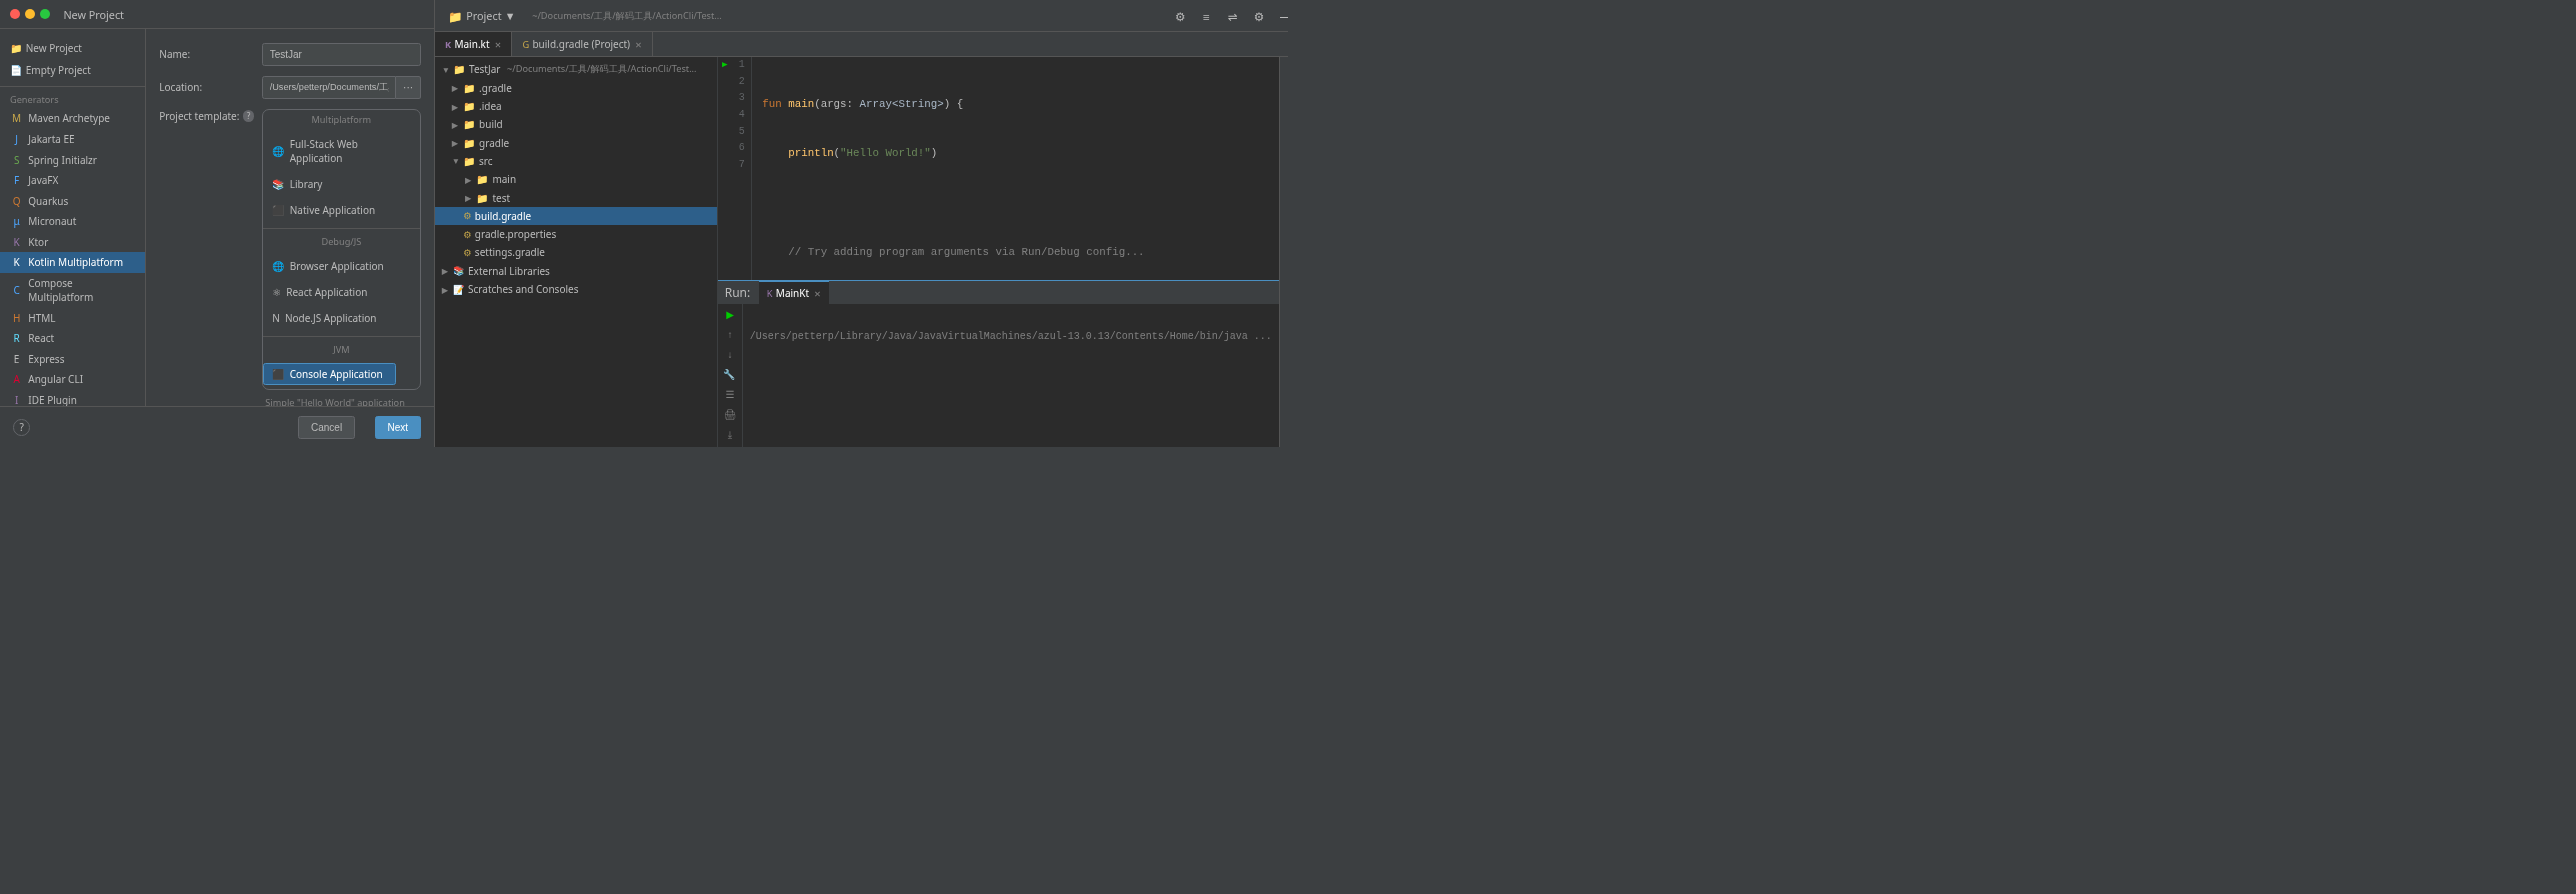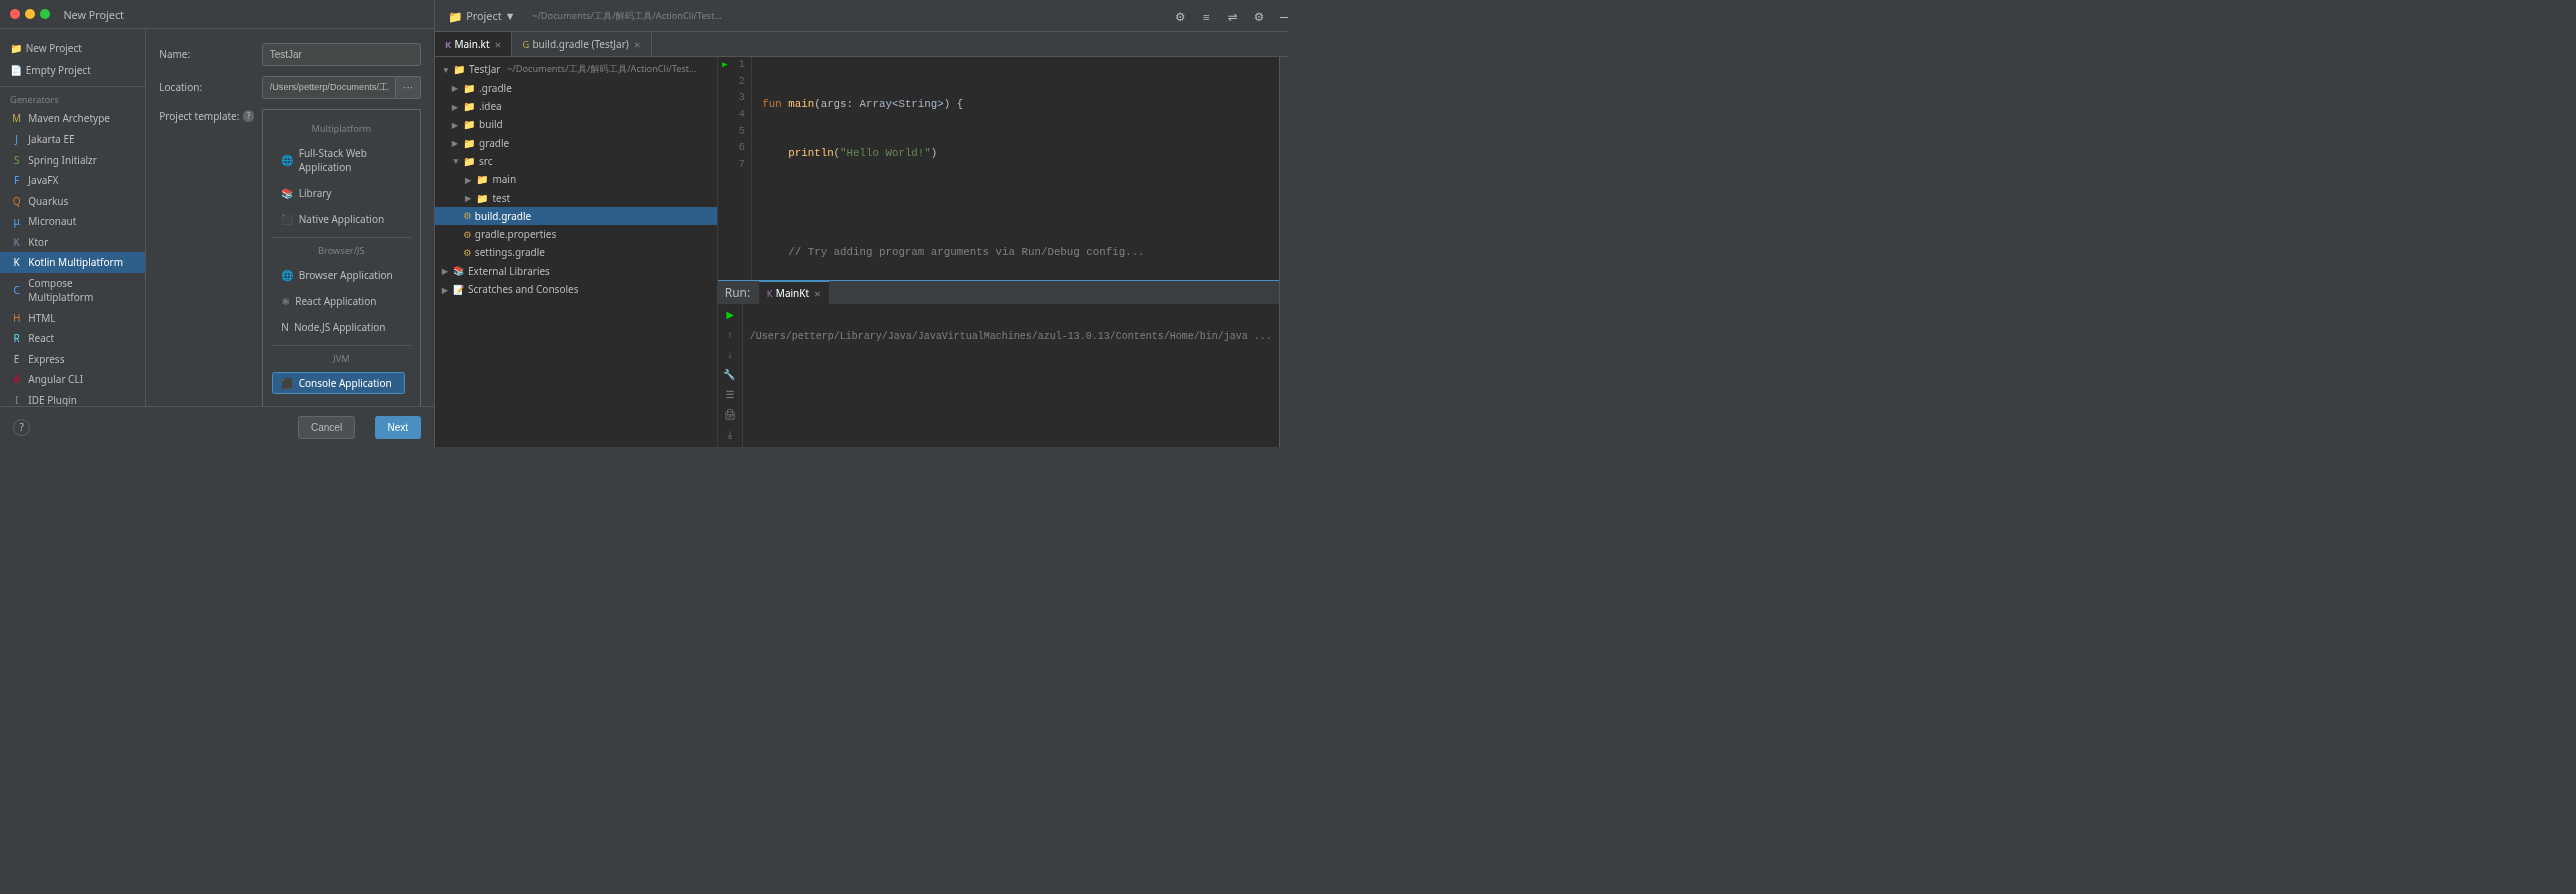--- a/index.html
+++ b/index.html
@@ -541,22 +541,22 @@
     }
 
     .generators-label {
       color: #808080;
       font-size: 9.2px;
       padding: 1.7px 10px;
     }
 
     .template-area {
       border: 0.8px solid #636569;
-      border-radius: 1px;
-      padding: 9px;
+      border-radius: 7px;
+      padding: 0;
       margin-bottom: 6.7px;
     }
   </style>
 </head>
 <body>
 
 <div class="new-project-dialog">
 
   <div class="dialog-titlebar">
     <div class="traffic-lights">
@@ -678,21 +678,21 @@
                 <span>Library</span>
               </div>
               <div class="template-item">
                 <span>⬛</span>
                 <span>Native Application</span>
               </div>
             </div>
 
             <hr class="template-separator">
 
-            <div class="template-section-header">Browser/JS</div>
+            <div class="template-section-header">Debug/JS</div>
             <div class="template-grid">
               <div class="template-item">
                 <span>🌐</span>
                 <span>Browser Application</span>
               </div>
               <div class="template-item">
                 <span>⚛</span>
                 <span>React Application</span>
               </div>
               <div class="template-item">
@@ -749,21 +749,21 @@
   </div>
 
   <div class="ide-tabs">
     <div class="ide-tab active">
       <span style="color:#9876aa;font-weight:bold;font-size:9.2px;">K</span>
       <span>Main.kt</span>
       <span class="tab-close">✕</span>
     </div>
     <div class="ide-tab">
       <span style="color:#c8a84b;font-size:9.2px;">G</span>
-      <span>build.gradle (TestJar)</span>
+      <span>build.gradle (Project)</span>
       <span class="tab-close">✕</span>
     </div>
   </div>
 
   <div class="ide-main">
 
     <div class="project-tree">
 
       <div class="tree-item">
         <span class="tree-arrow">▼</span>

